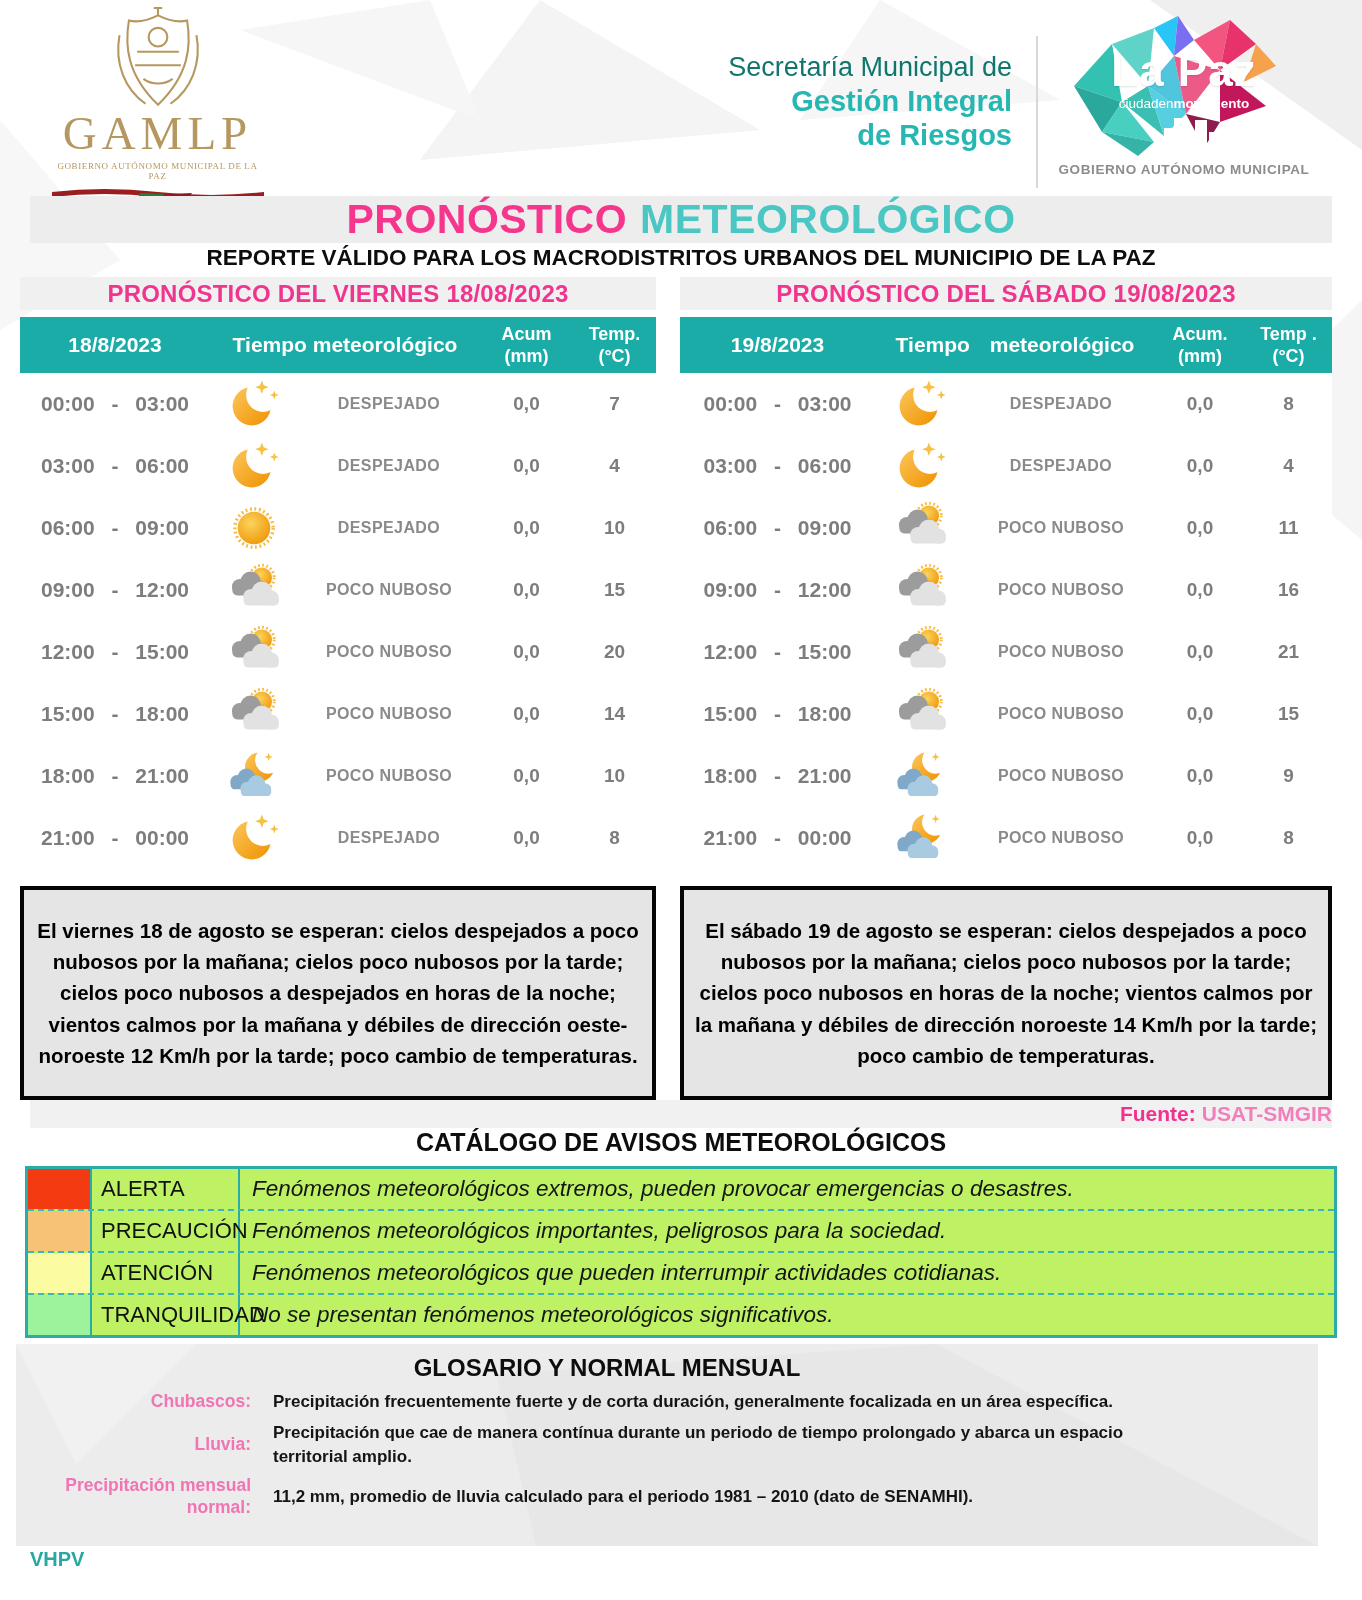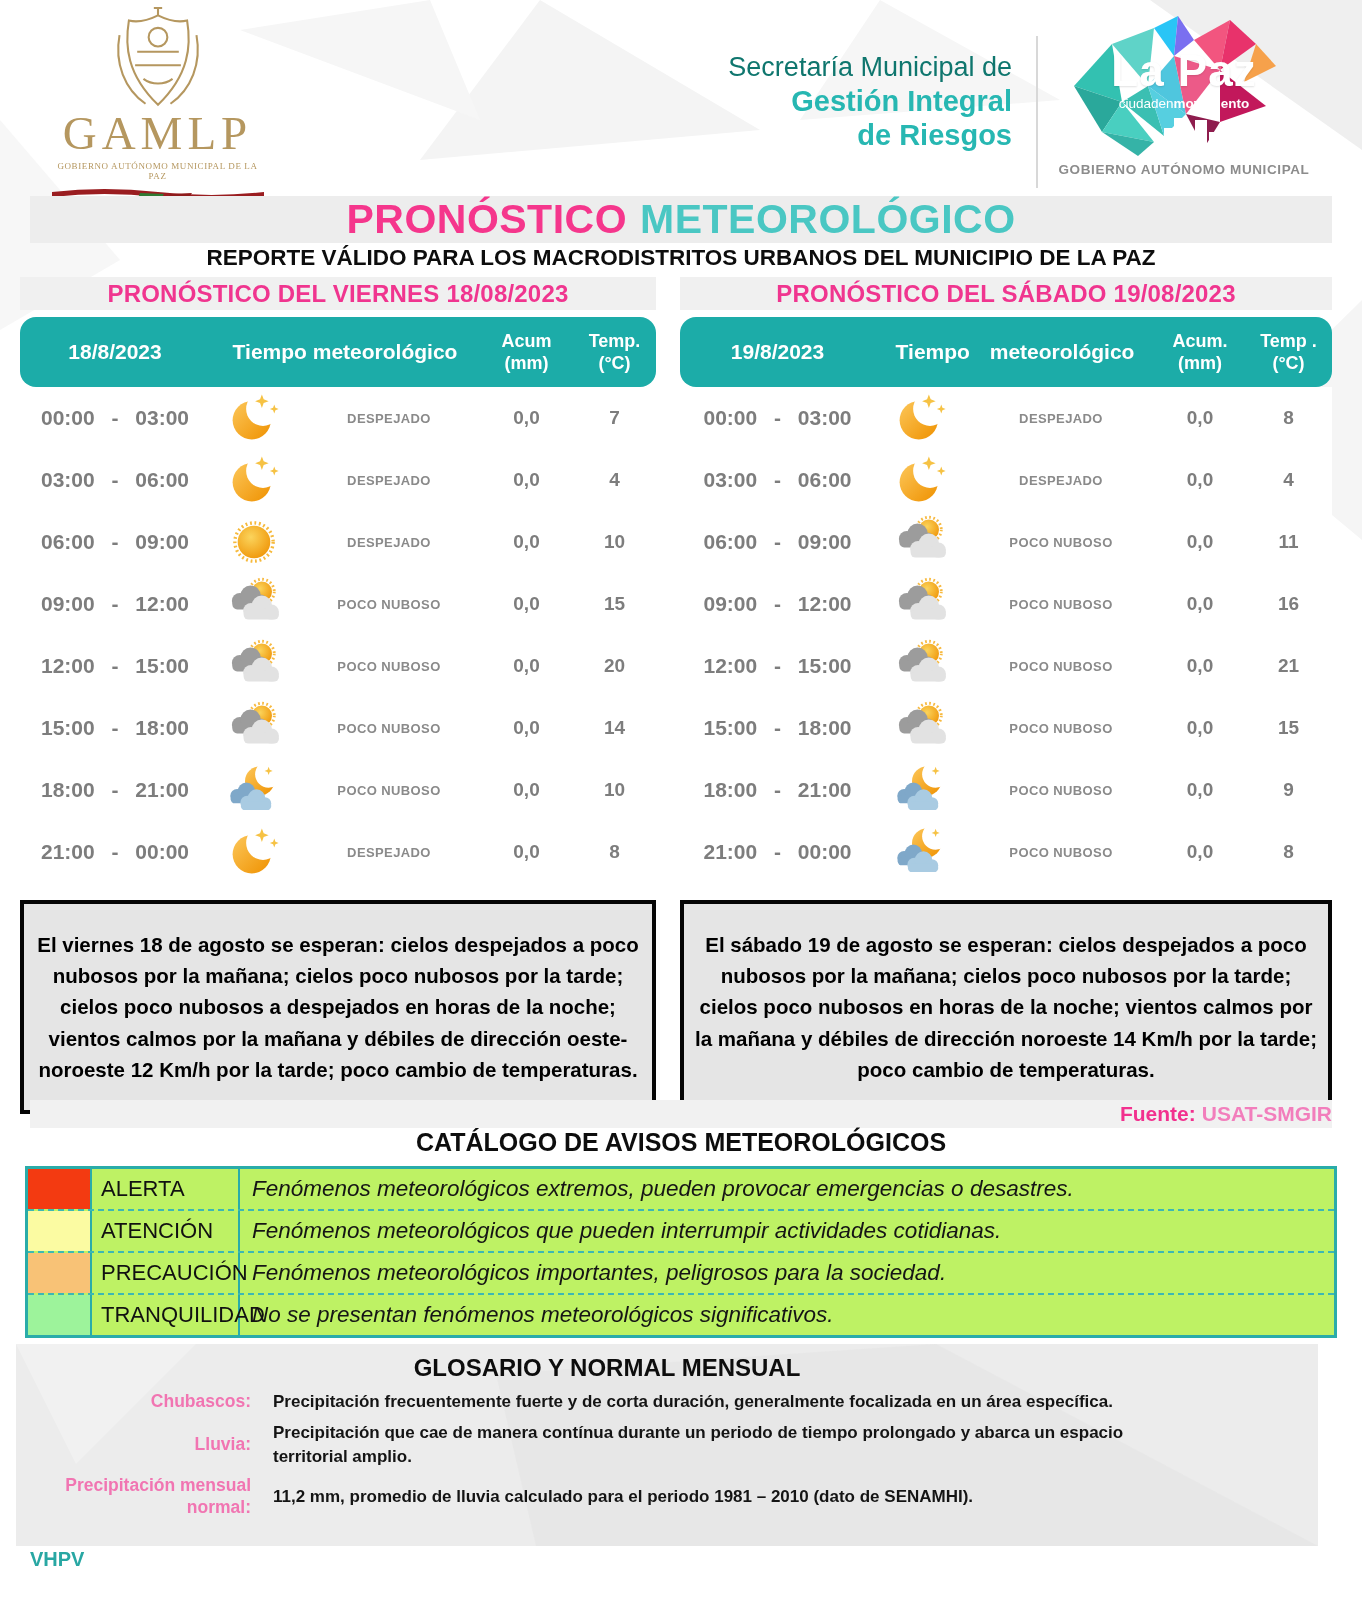--- a/index.html
+++ b/index.html
@@ -32,34 +32,34 @@
   .title-band .p2{color:#4AC7C3;}
   .subtitle{position:absolute;left:0;top:245px;width:100%;text-align:center;
             font-size:22.5px;font-weight:800;color:#0D0D0D;}
 
   
   .fc-col{position:absolute;top:277px;}
   .fc-left{left:20px;width:636px;}
   .fc-right{left:680px;width:652px;}
   .fc-title{height:33px;background:#F0F0F0;display:flex;align-items:center;justify-content:center;
             color:#F0358F;font-weight:800;font-size:24px;letter-spacing:.2px;}
-  .whead{margin-top:7px;height:70px;background:#1CACA8;display:grid;align-items:center;color:#fff;font-weight:800;border-radius:16px;}
+  .whead{margin-top:7px;height:56px;background:#1CACA8;display:grid;align-items:center;color:#fff;font-weight:800;}
   .fc-left .whead,.fc-left .wrow{grid-template-columns:190px 88px 182px 93px 83px;}
   .fc-right .whead,.fc-right .wrow{grid-template-columns:195px 92px 188px 90px 87px;}
   .h-date{grid-column:1;text-align:center;font-size:21px;}
   .h-tiempo{grid-column:2/4;text-align:center;font-size:21px;}
   .fc-right .h-tiempo{word-spacing:14px;}
   .h-acum{grid-column:4;text-align:center;font-size:18px;line-height:1.25;}
   .h-temp{grid-column:5;text-align:center;font-size:18px;line-height:1.25;}
   .h-acum span,.h-temp span{display:block;}
   .wrow{display:grid;height:62px;align-items:center;background:#fff;}
   .c-time{text-align:center;font-size:21px;font-weight:700;color:#7D7D7D;word-spacing:11px;}
   .c-icon{display:flex;align-items:center;justify-content:center;}
   .c-icon svg{width:54px;height:54px;}
-  .c-cond{text-align:center;font-size:13px;font-weight:700;color:#8A8A8A;letter-spacing:.4px;}
+  .c-cond{text-align:center;font-size:16px;font-weight:700;color:#8A8A8A;letter-spacing:.4px;}
   .c-acum,.c-temp{text-align:center;font-size:19px;font-weight:700;color:#7D7D7D;}
   .summary{margin-top:17px;background:#e5e5e5;border:4px solid #050505;box-sizing:border-box;
            min-height:214px;display:flex;align-items:center;justify-content:center;
            padding:8px 10px;text-align:center;font-size:20.5px;font-weight:700;color:#000;line-height:1.52;}
 
   
   .fuente-band{position:absolute;left:30px;top:1100px;width:1302px;height:28px;background:#F1F1F1;}
   .fuente{position:absolute;left:680px;top:1102px;width:652px;text-align:right;font-size:21px;font-weight:800;}
   .fuente .fl{color:#F2308E;}
   .fuente .fv{color:#F27EBC;font-weight:600;margin-left:6px;}
@@ -435,28 +435,28 @@
   </div>
 
   <div class="cat-title">CATÁLOGO DE AVISOS METEOROLÓGICOS</div>
   <div class="cat-table">
     <div class="cat-row">
       <div class="cat-swatch" style="background-color: rgb(243, 58, 17);"></div>
       <div class="cat-label">ALERTA</div>
       <div class="cat-desc">Fenómenos meteorológicos extremos, pueden provocar emergencias o desastres.</div>
     </div>
     <div class="cat-row">
+      <div class="cat-swatch" style="background-color: rgb(248, 194, 118);"></div>
+      <div class="cat-label">PRECAUCIÓN</div>
+      <div class="cat-desc">Fenómenos meteorológicos importantes, peligrosos para la sociedad.</div>
+    </div>
+    <div class="cat-row">
       <div class="cat-swatch" style="background-color: rgb(251, 251, 162);"></div>
       <div class="cat-label">ATENCIÓN</div>
       <div class="cat-desc">Fenómenos meteorológicos que pueden interrumpir actividades cotidianas.</div>
-    </div>
-    <div class="cat-row">
-      <div class="cat-swatch" style="background-color: rgb(248, 194, 118);"></div>
-      <div class="cat-label">PRECAUCIÓN</div>
-      <div class="cat-desc">Fenómenos meteorológicos importantes, peligrosos para la sociedad.</div>
     </div>
     <div class="cat-row">
       <div class="cat-swatch" style="background-color: rgb(157, 243, 155);"></div>
       <div class="cat-label">TRANQUILIDAD</div>
       <div class="cat-desc">No se presentan fenómenos meteorológicos significativos.</div>
     </div>
   </div>
 
   <div class="glossary">
     <svg class="gl-decor" width="1302" height="202" viewBox="0 0 1302 202">

